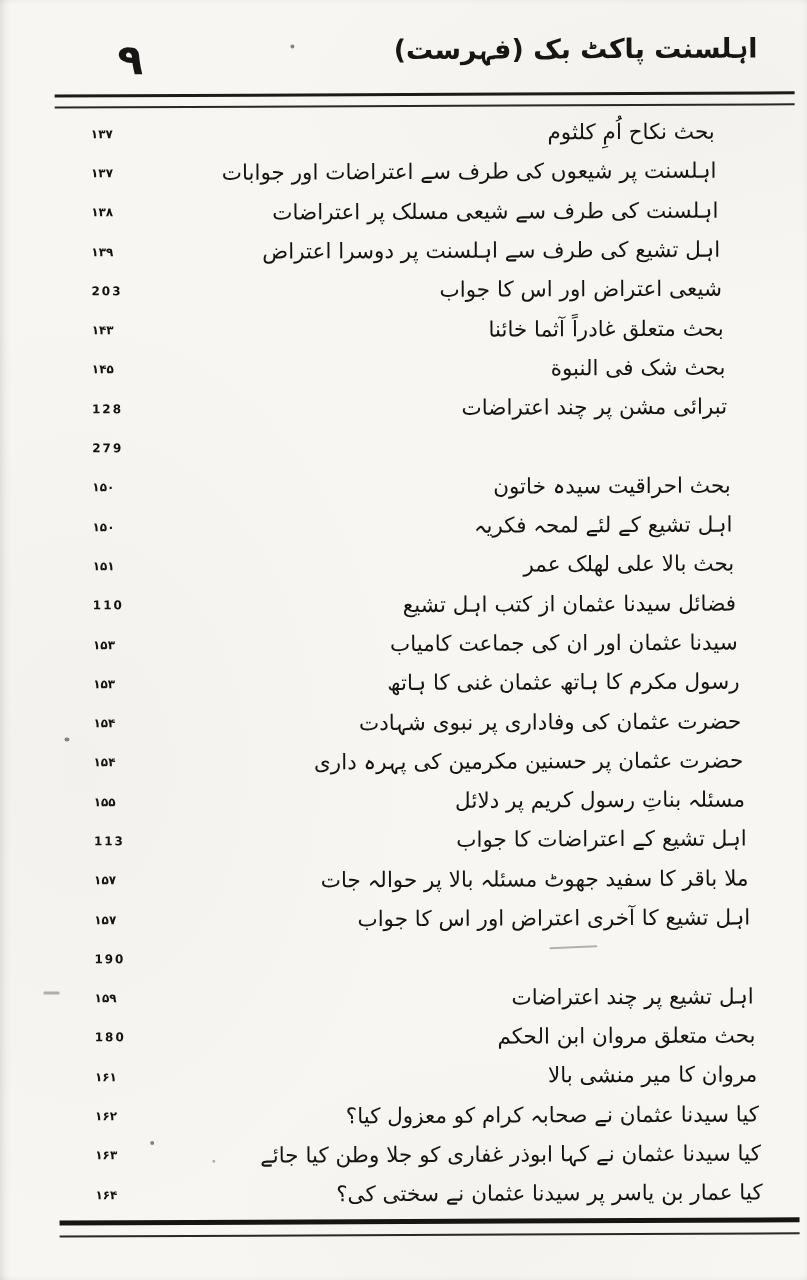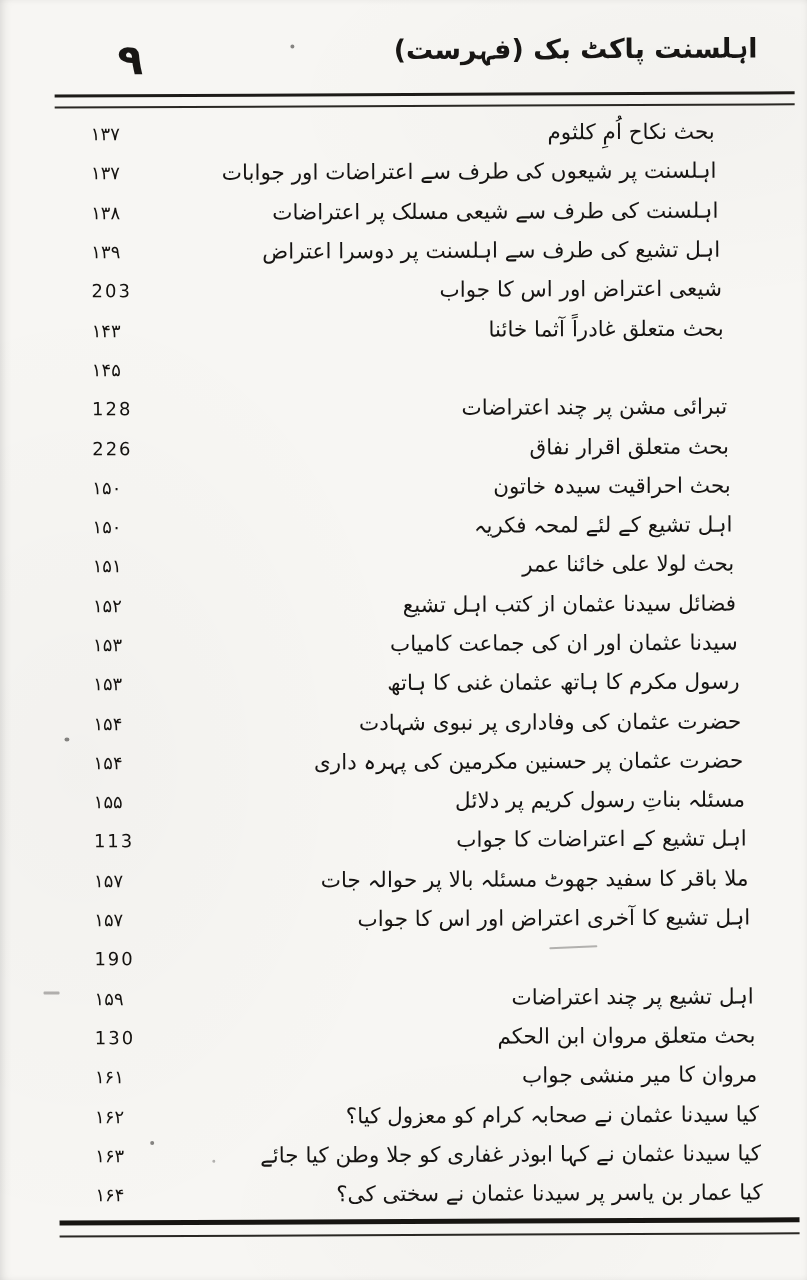--- a/index.html
+++ b/index.html
@@ -71,22 +71,22 @@
     right: 0;
   }
   .toc-row {
     height: 39.3px;
     display: flex;
     justify-content: space-between;
     align-items: center;
     padding-left: 93px;
   }
   .page-num {
-    font-size: 18px;
-    font-weight: normal;
+    font-size: 12px;
+    font-weight: bold;
     letter-spacing: 2px;
     color: #14120f;
     flex: 0 0 auto;
   }
   .entry-title {
     font-size: 21.5px;
     color: #161412;
     white-space: nowrap;
     text-align: right;
   }
@@ -132,43 +132,43 @@
         <div class="toc-row" style="padding-right: 83.6px;">
           <span class="page-num">203</span>
           <span class="entry-title" dir="rtl">شیعی اعتراض اور اس کا جواب</span>
         </div>
         <div class="toc-row" style="padding-right: 82px;">
           <span class="page-num">۱۴۳</span>
           <span class="entry-title" dir="rtl">بحث متعلق غادراً آثما خائنا</span>
         </div>
         <div class="toc-row" style="padding-right: 80.4px;">
           <span class="page-num">۱۴۵</span>
+          <span class="entry-title" dir="rtl">بحث شک فی النبوة</span>
         </div>
         <div class="toc-row" style="padding-right: 78.8px;">
           <span class="page-num">128</span>
           <span class="entry-title" dir="rtl">تبرائی مشن پر چند اعتراضات</span>
         </div>
         <div class="toc-row" style="padding-right: 77.2px;">
-          <span class="page-num">226</span>
-          <span class="entry-title" dir="rtl">بحث متعلق اقرار نفاق</span>
+          <span class="page-num">279</span>
         </div>
         <div class="toc-row" style="padding-right: 75.6px;">
           <span class="page-num">۱۵۰</span>
           <span class="entry-title" dir="rtl">بحث احراقیت سیدہ خاتون</span>
         </div>
         <div class="toc-row" style="padding-right: 74px;">
           <span class="page-num">۱۵۰</span>
           <span class="entry-title" dir="rtl">اہل تشیع کے لئے لمحہ فکریہ</span>
         </div>
         <div class="toc-row" style="padding-right: 72.4px;">
           <span class="page-num">۱۵۱</span>
-          <span class="entry-title" dir="rtl">بحث لولا علی خائنا عمر</span>
+          <span class="entry-title" dir="rtl">بحث بالا علی لھلک عمر</span>
         </div>
         <div class="toc-row" style="padding-right: 70.8px;">
-          <span class="page-num">۱۵۲</span>
+          <span class="page-num">110</span>
           <span class="entry-title" dir="rtl">فضائل سیدنا عثمان از کتب اہل تشیع</span>
         </div>
         <div class="toc-row" style="padding-right: 69.2px;">
           <span class="page-num">۱۵۳</span>
           <span class="entry-title" dir="rtl">سیدنا عثمان اور ان کی جماعت کامیاب</span>
         </div>
         <div class="toc-row" style="padding-right: 67.6px;">
           <span class="page-num">۱۵۳</span>
           <span class="entry-title" dir="rtl">رسول مکرم کا ہاتھ عثمان غنی کا ہاتھ</span>
         </div>
@@ -197,26 +197,26 @@
           <span class="entry-title" dir="rtl">اہل تشیع کا آخری اعتراض اور اس کا جواب</span>
         </div>
         <div class="toc-row" style="padding-right: 56.4px;">
           <span class="page-num">190</span>
         </div>
         <div class="toc-row" style="padding-right: 54.8px;">
           <span class="page-num">۱۵۹</span>
           <span class="entry-title" dir="rtl">اہل تشیع پر چند اعتراضات</span>
         </div>
         <div class="toc-row" style="padding-right: 53.2px;">
-          <span class="page-num">130</span>
+          <span class="page-num">180</span>
           <span class="entry-title" dir="rtl">بحث متعلق مروان ابن الحکم</span>
         </div>
         <div class="toc-row" style="padding-right: 51.6px;">
           <span class="page-num">۱۶۱</span>
-          <span class="entry-title" dir="rtl">مروان کا میر منشی جواب</span>
+          <span class="entry-title" dir="rtl">مروان کا میر منشی بالا</span>
         </div>
         <div class="toc-row" style="padding-right: 50px;">
           <span class="page-num">۱۶۲</span>
           <span class="entry-title" dir="rtl">کیا سیدنا عثمان نے صحابہ کرام کو معزول کیا؟</span>
         </div>
         <div class="toc-row" style="padding-right: 48.4px;">
           <span class="page-num">۱۶۳</span>
           <span class="entry-title" dir="rtl">کیا سیدنا عثمان نے کہا ابوذر غفاری کو جلا وطن کیا جائے</span>
         </div>
         <div class="toc-row" style="padding-right: 46.8px;">

